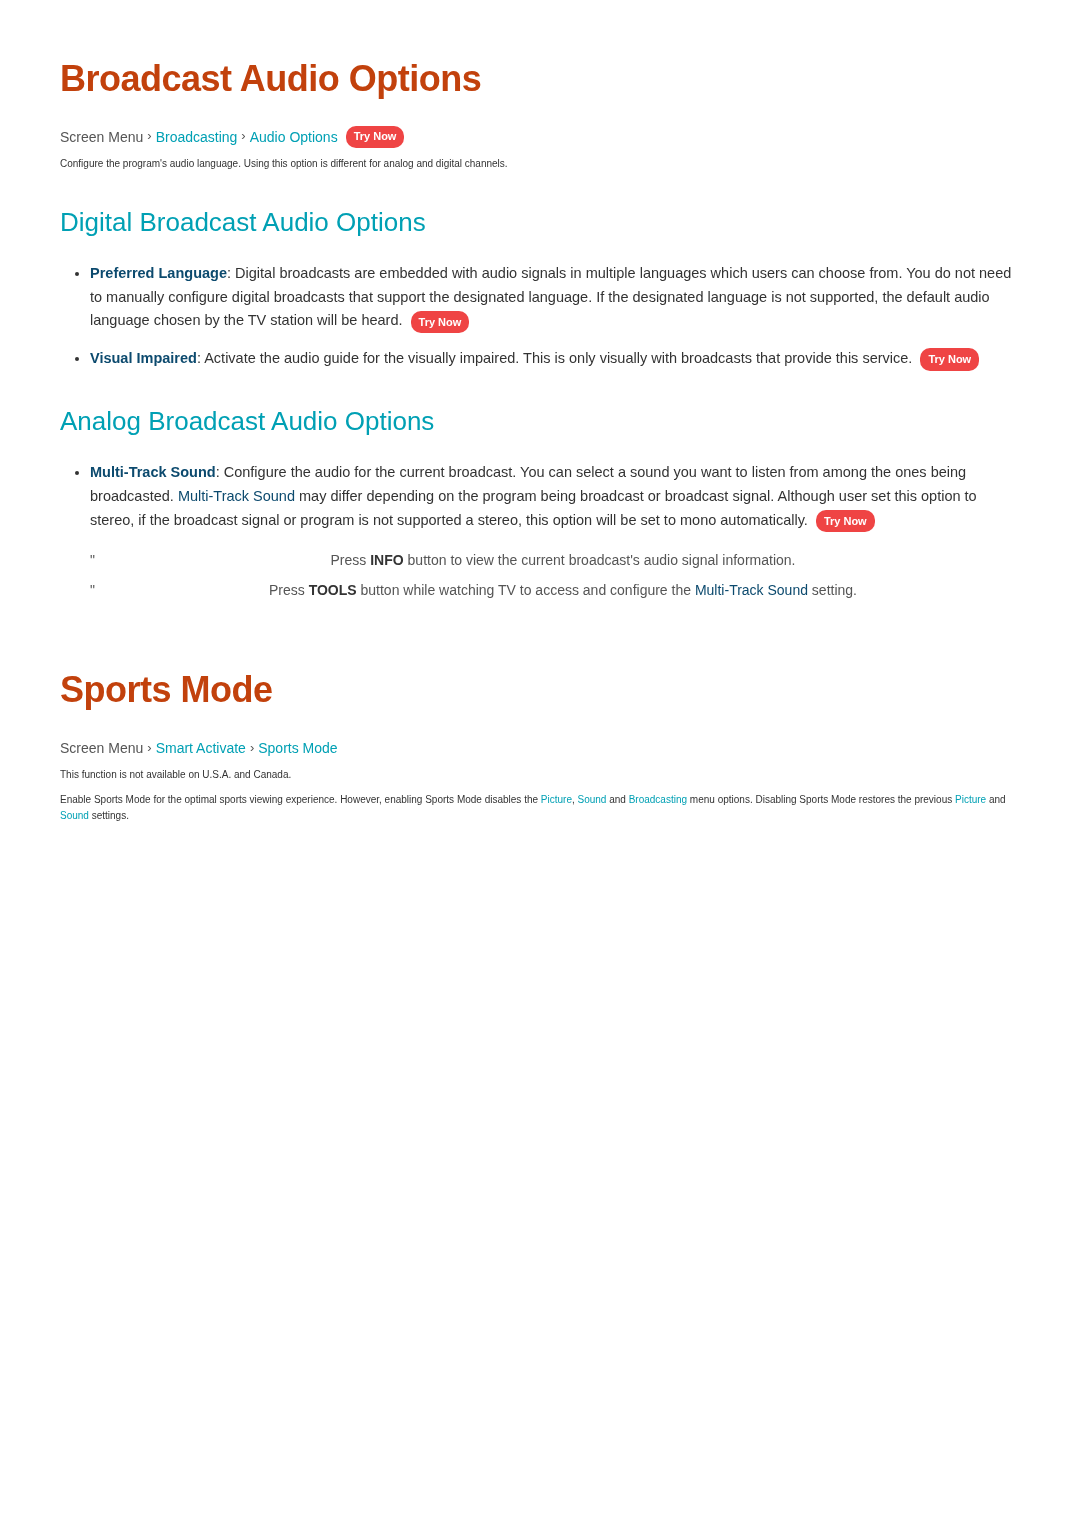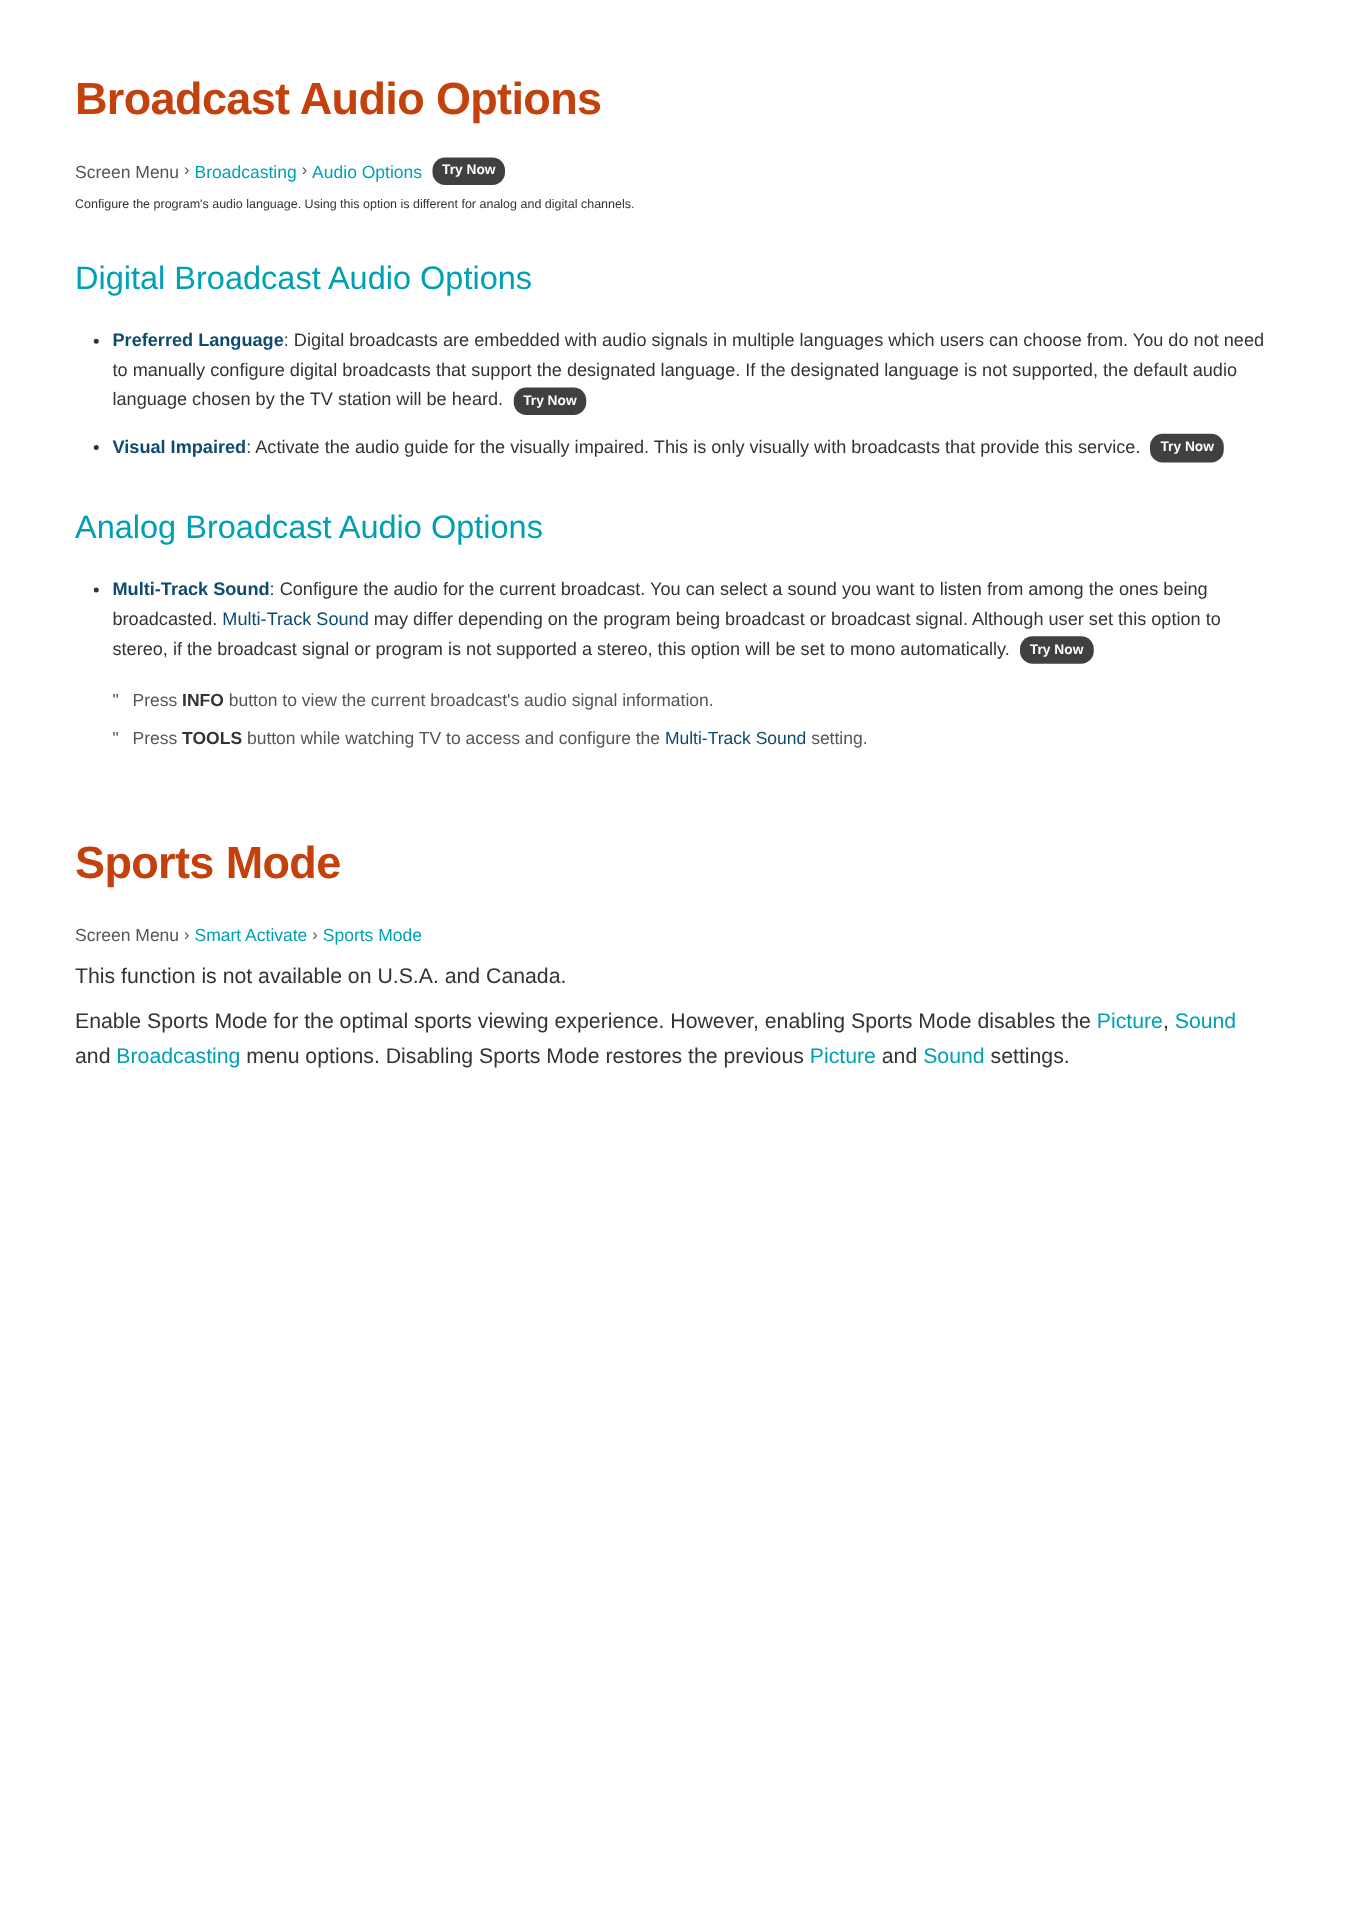--- a/index.html
+++ b/index.html
@@ -42,21 +42,21 @@
 
     .breadcrumb-separator {
       color: #555;
       font-size: 13px;
     }
 
     .try-now-badge {
       display: inline-flex;
       align-items: center;
       justify-content: center;
-      background-color: #404040;
+      background-color: #ef4444;
       color: white;
       font-size: 11px;
       font-weight: bold;
       padding: 2px 8px;
       border-radius: 10px;
       margin-left: 4px;
       vertical-align: middle;
     }
 
     .page-description {
@@ -89,20 +89,21 @@
     .inline-link {
       color: #0c4a6e;
       font-weight: normal;
       text-decoration: none;
     }
 
     .note-list {
       list-style: none;
       padding-left: 30px;
       margin-bottom: 10px;
+      text-align: center;
     }
 
     .note-list li {
       font-size: 14px;
       color: #555;
       margin-bottom: 8px;
       line-height: 1.6;
       position: relative;
       padding-left: 16px;
     }
@@ -126,21 +127,21 @@
     .sports-mode-breadcrumb {
       font-size: 14px;
       color: #555;
       margin-bottom: 8px;
       display: flex;
       align-items: center;
       gap: 4px;
     }
 
     .sports-mode-desc {
-      font-size: 17px;
+      font-size: 10px;
       color: #333;
       margin-bottom: 8px;
       line-height: 1.65;
     }
   </style>
 </head>
 <body>
 
 <div>
 

